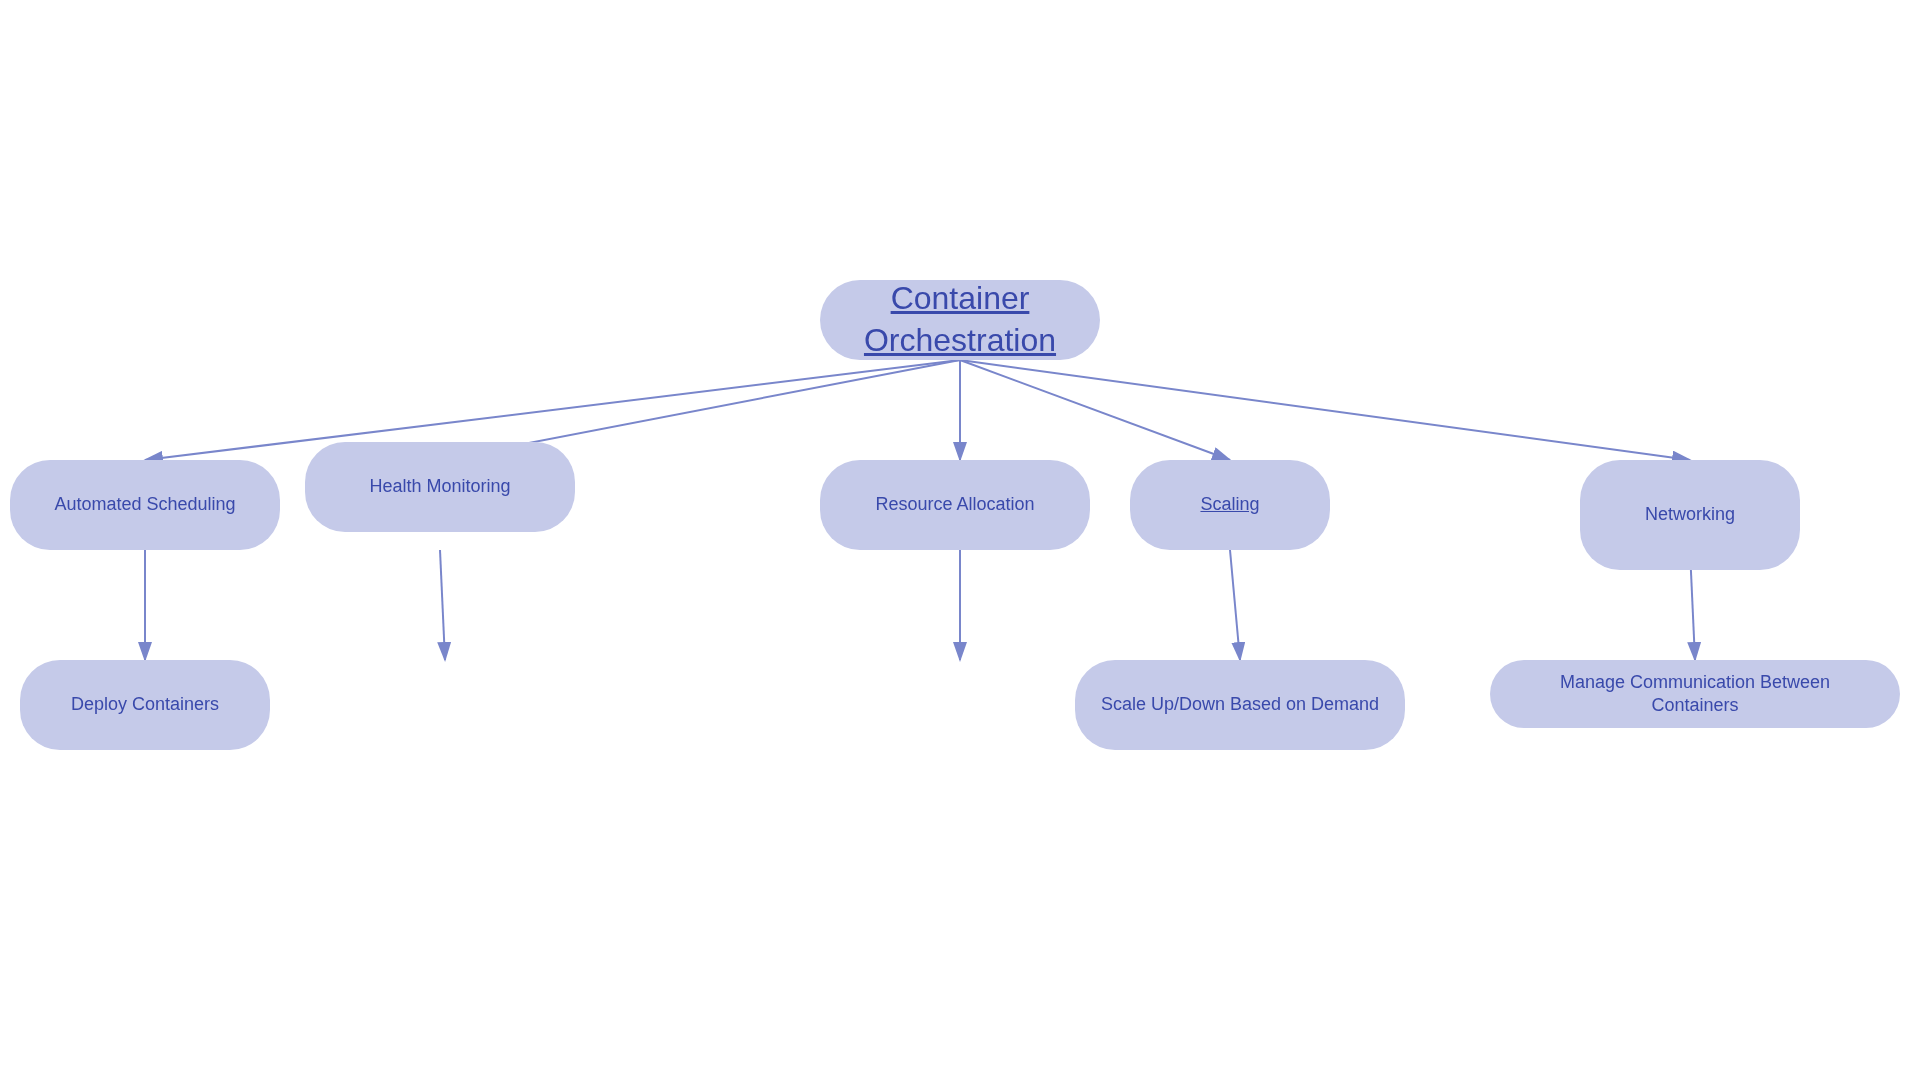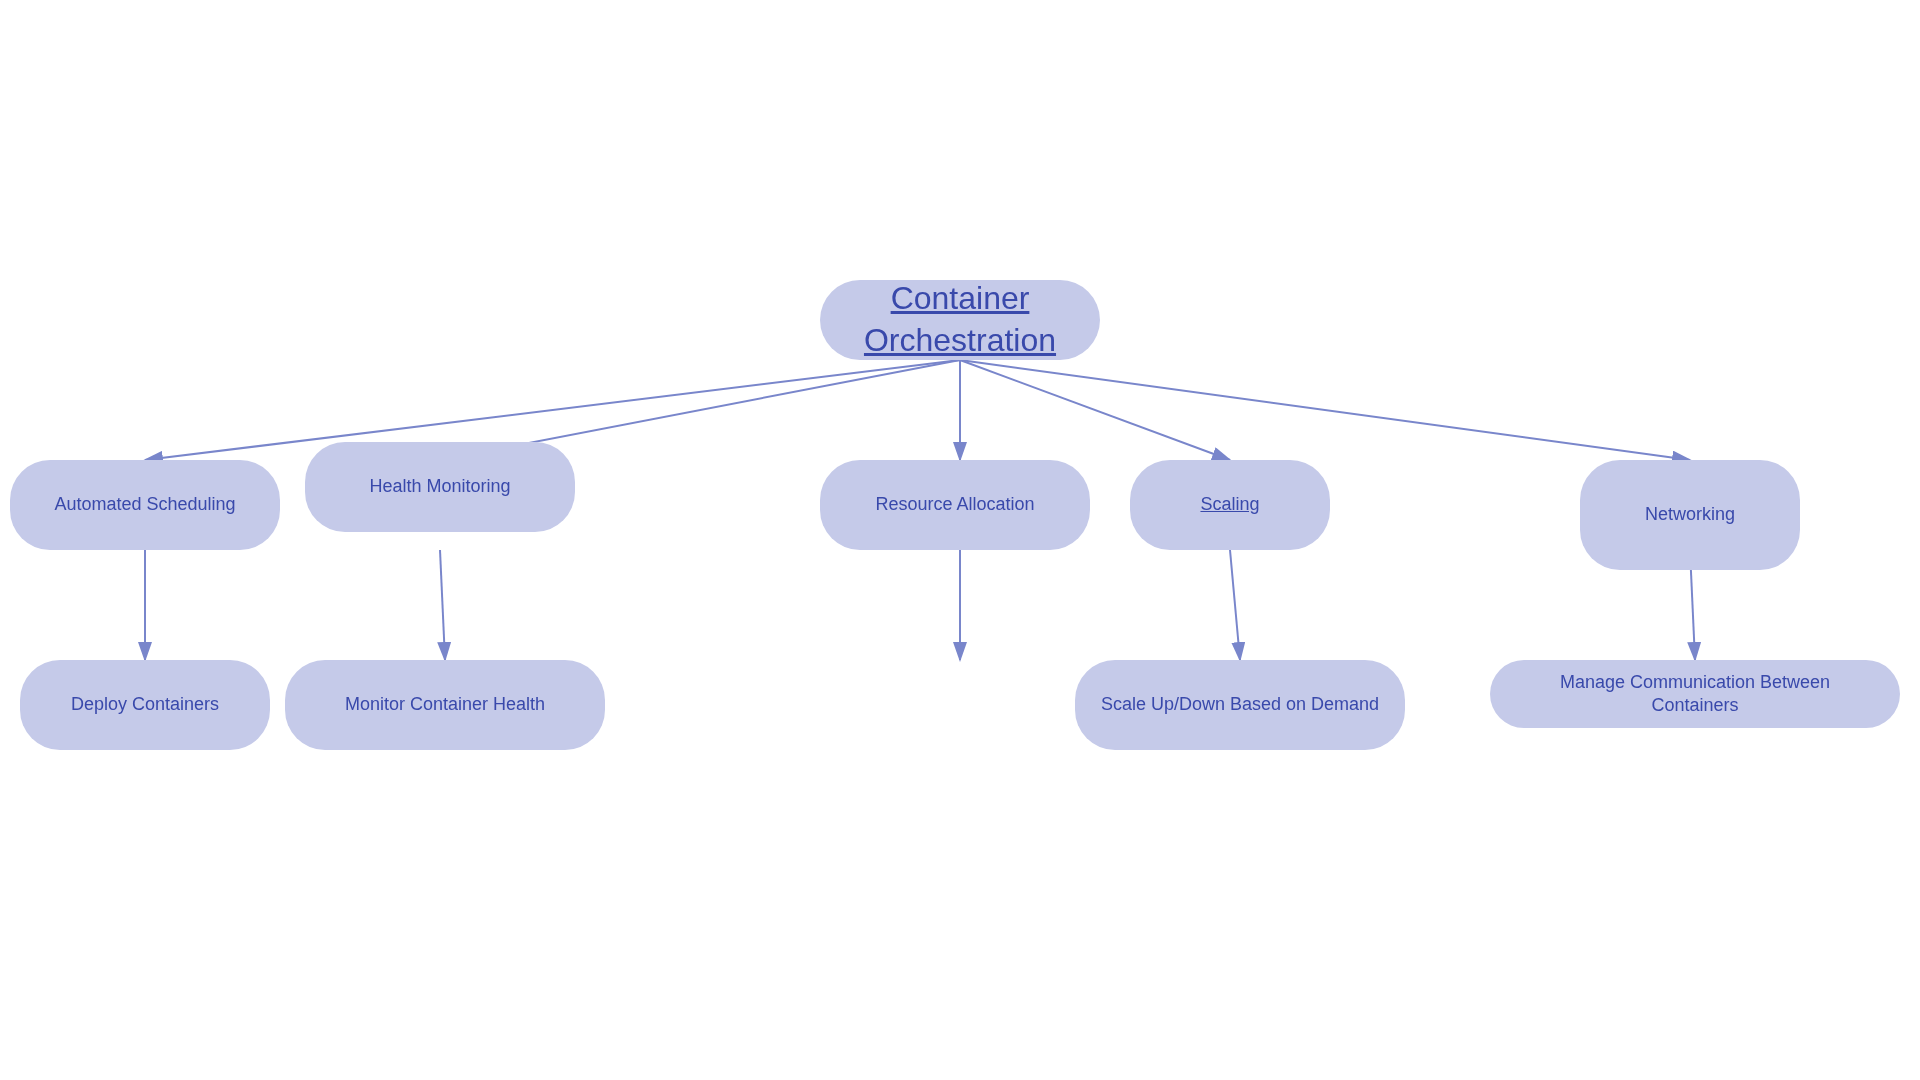--- a/index.html
+++ b/index.html
@@ -154,20 +154,19 @@
   <div class="node node-health-mon">Health Monitoring</div>
 
   <div class="node node-res-alloc">Resource Allocation</div>
 
   <div class="node node-scaling">Scaling</div>
 
   <div class="node node-networking">Networking</div>
 
   <div class="node node-deploy">Deploy Containers</div>
 
-  <div class="node node-monitor">Monitor Container Health</div>
 
 
   <div class="node node-scale">Scale Up/Down Based on Demand</div>
 
   <div class="node node-manage-comm">Manage Communication Between Containers</div>
 
 </div>
 
 </body></html>

